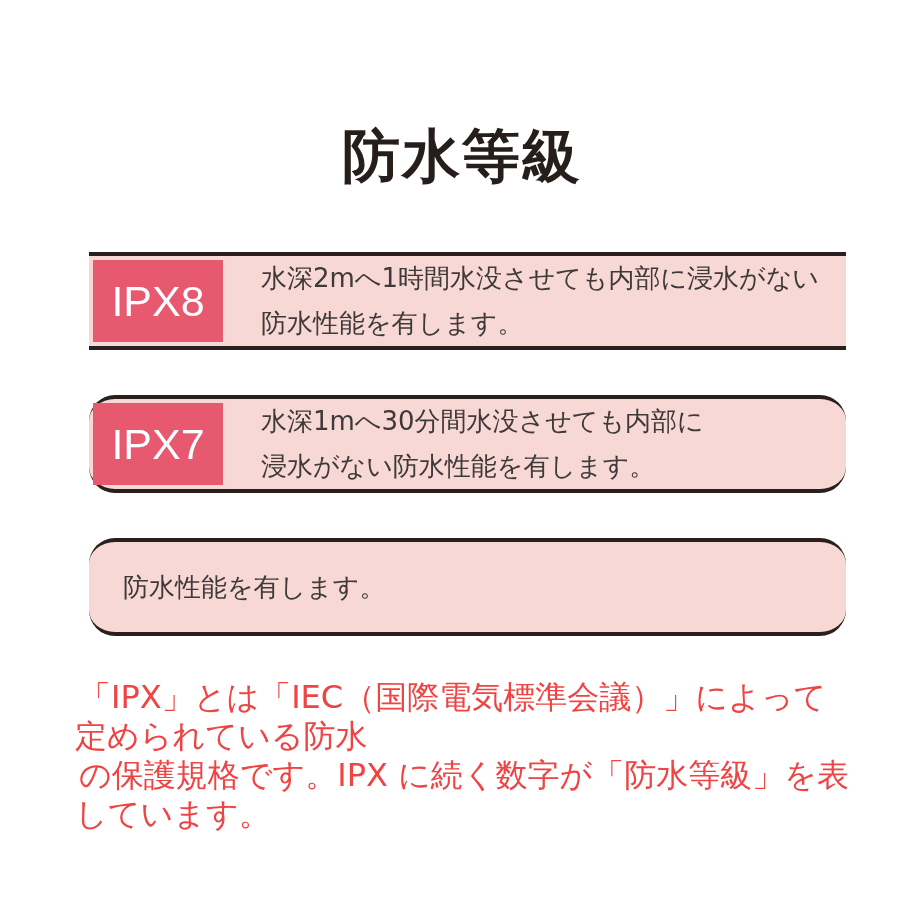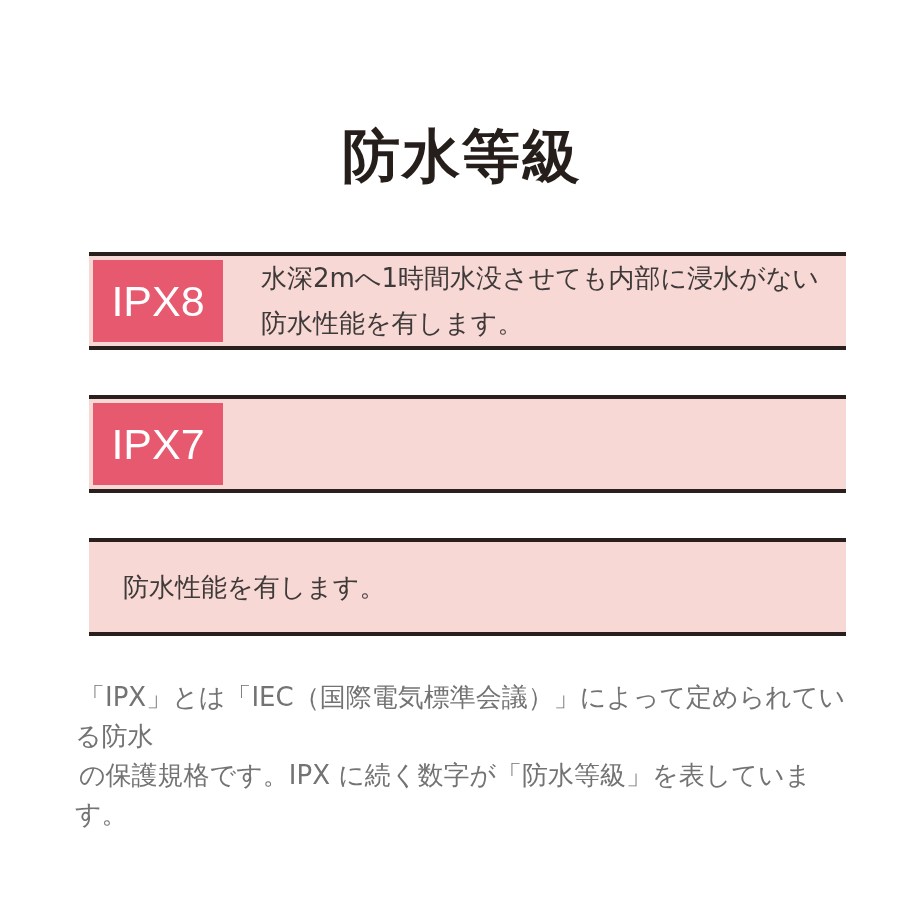--- a/index.html
+++ b/index.html
@@ -29,21 +29,21 @@
     width: 765px;
   }
   .rating-row {
     display: flex;
     align-items: stretch;
     height: 98px;
     border-top: 4px solid #29201e;
     border-bottom: 4px solid #29201e;
     background: #f8d8d5;
   }
-  .rating-row + .rating-row { margin-top: 45px; }
+  .rating-row + .rating-row { margin-top: 45px; border-radius: 26px; }
   .rating-code-badge {
     width: 130px;
     flex: 0 0 130px;
     background: #e7596f;
     color: #ffffff;
     display: flex;
     align-items: center;
     justify-content: center;
     font-family: "Liberation Sans", "DejaVu Sans", sans-serif;
     font-weight: normal;
@@ -56,23 +56,23 @@
     flex-direction: column;
     justify-content: center;
     padding-left: 26px;
     font-size: 26px;
     line-height: 37px;
     color: #3e3a39;
   }
   .footnote {
     margin: 42px 0 0 63px;
     width: 780px;
-    font-size: 26px;
+    font-size: 32px;
     line-height: 39px;
-    color: #737373;
+    color: #ef4444;
   }
 </style>
 </head>
 <body>
 
 <div class="page">
 
   <h1 class="page-title">防水等級</h1>
 
   <div class="rating-table">
@@ -80,20 +80,24 @@
     <div class="rating-row">
       <div class="rating-code-badge">IPX8</div>
       <div class="rating-description">
         <span>水深2mへ1時間水没させても内部に浸水がない</span>
         <span>防水性能を有します。</span>
       </div>
     </div>
 
     <div class="rating-row">
       <div class="rating-code-badge">IPX7</div>
+      <div class="rating-description">
+        <span>水深1mへ30分間水没させても内部に</span>
+        <span>浸水がない防水性能を有します。</span>
+      </div>
     </div>
 
     <div class="rating-row">
       <div class="rating-description">
         <span>防水性能を有します。</span>
       </div>
     </div>
 
   </div>
 

